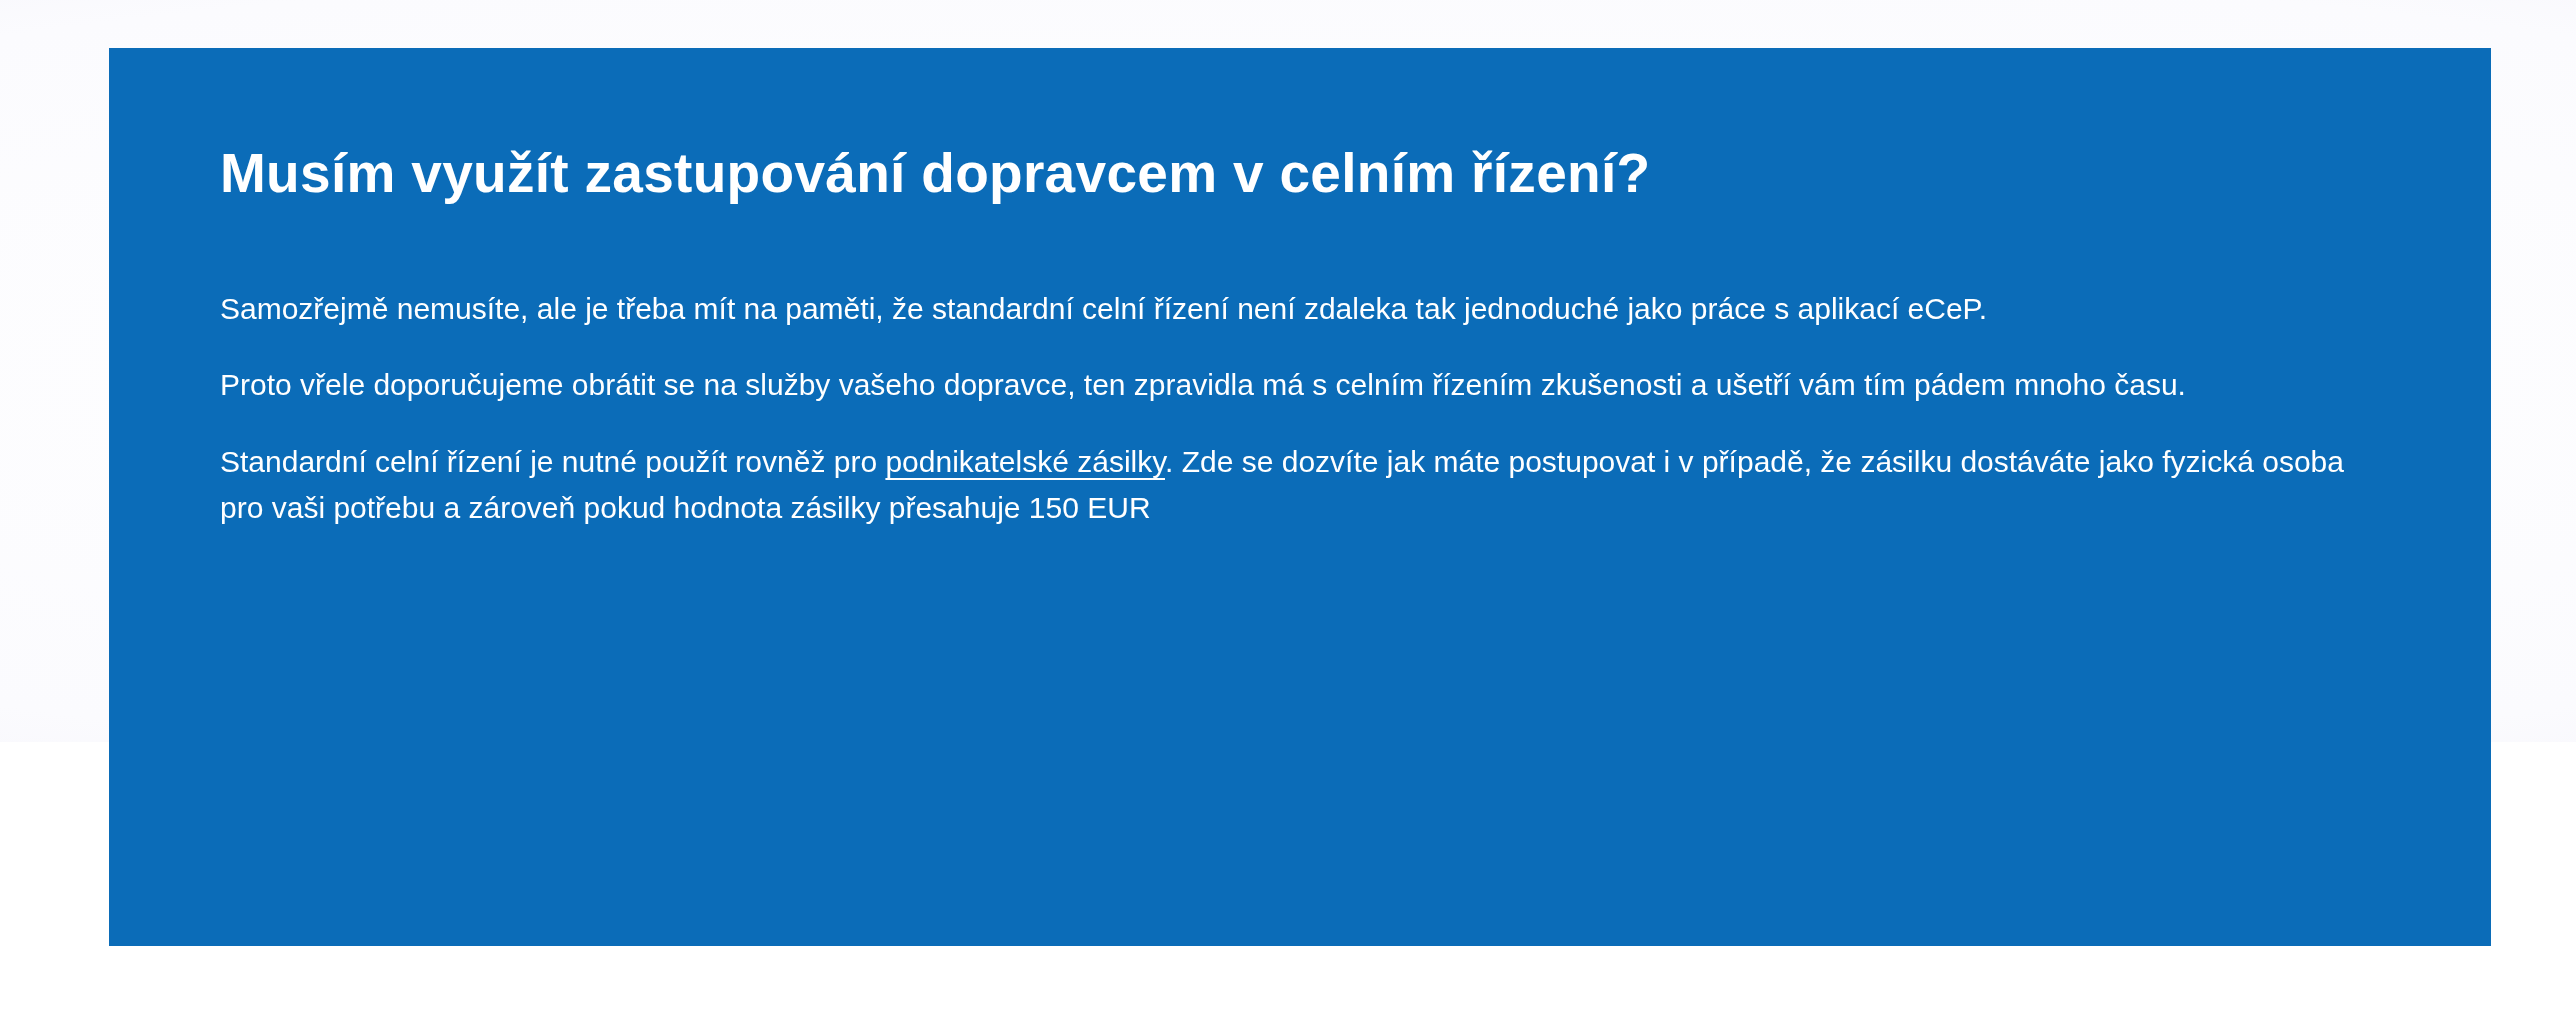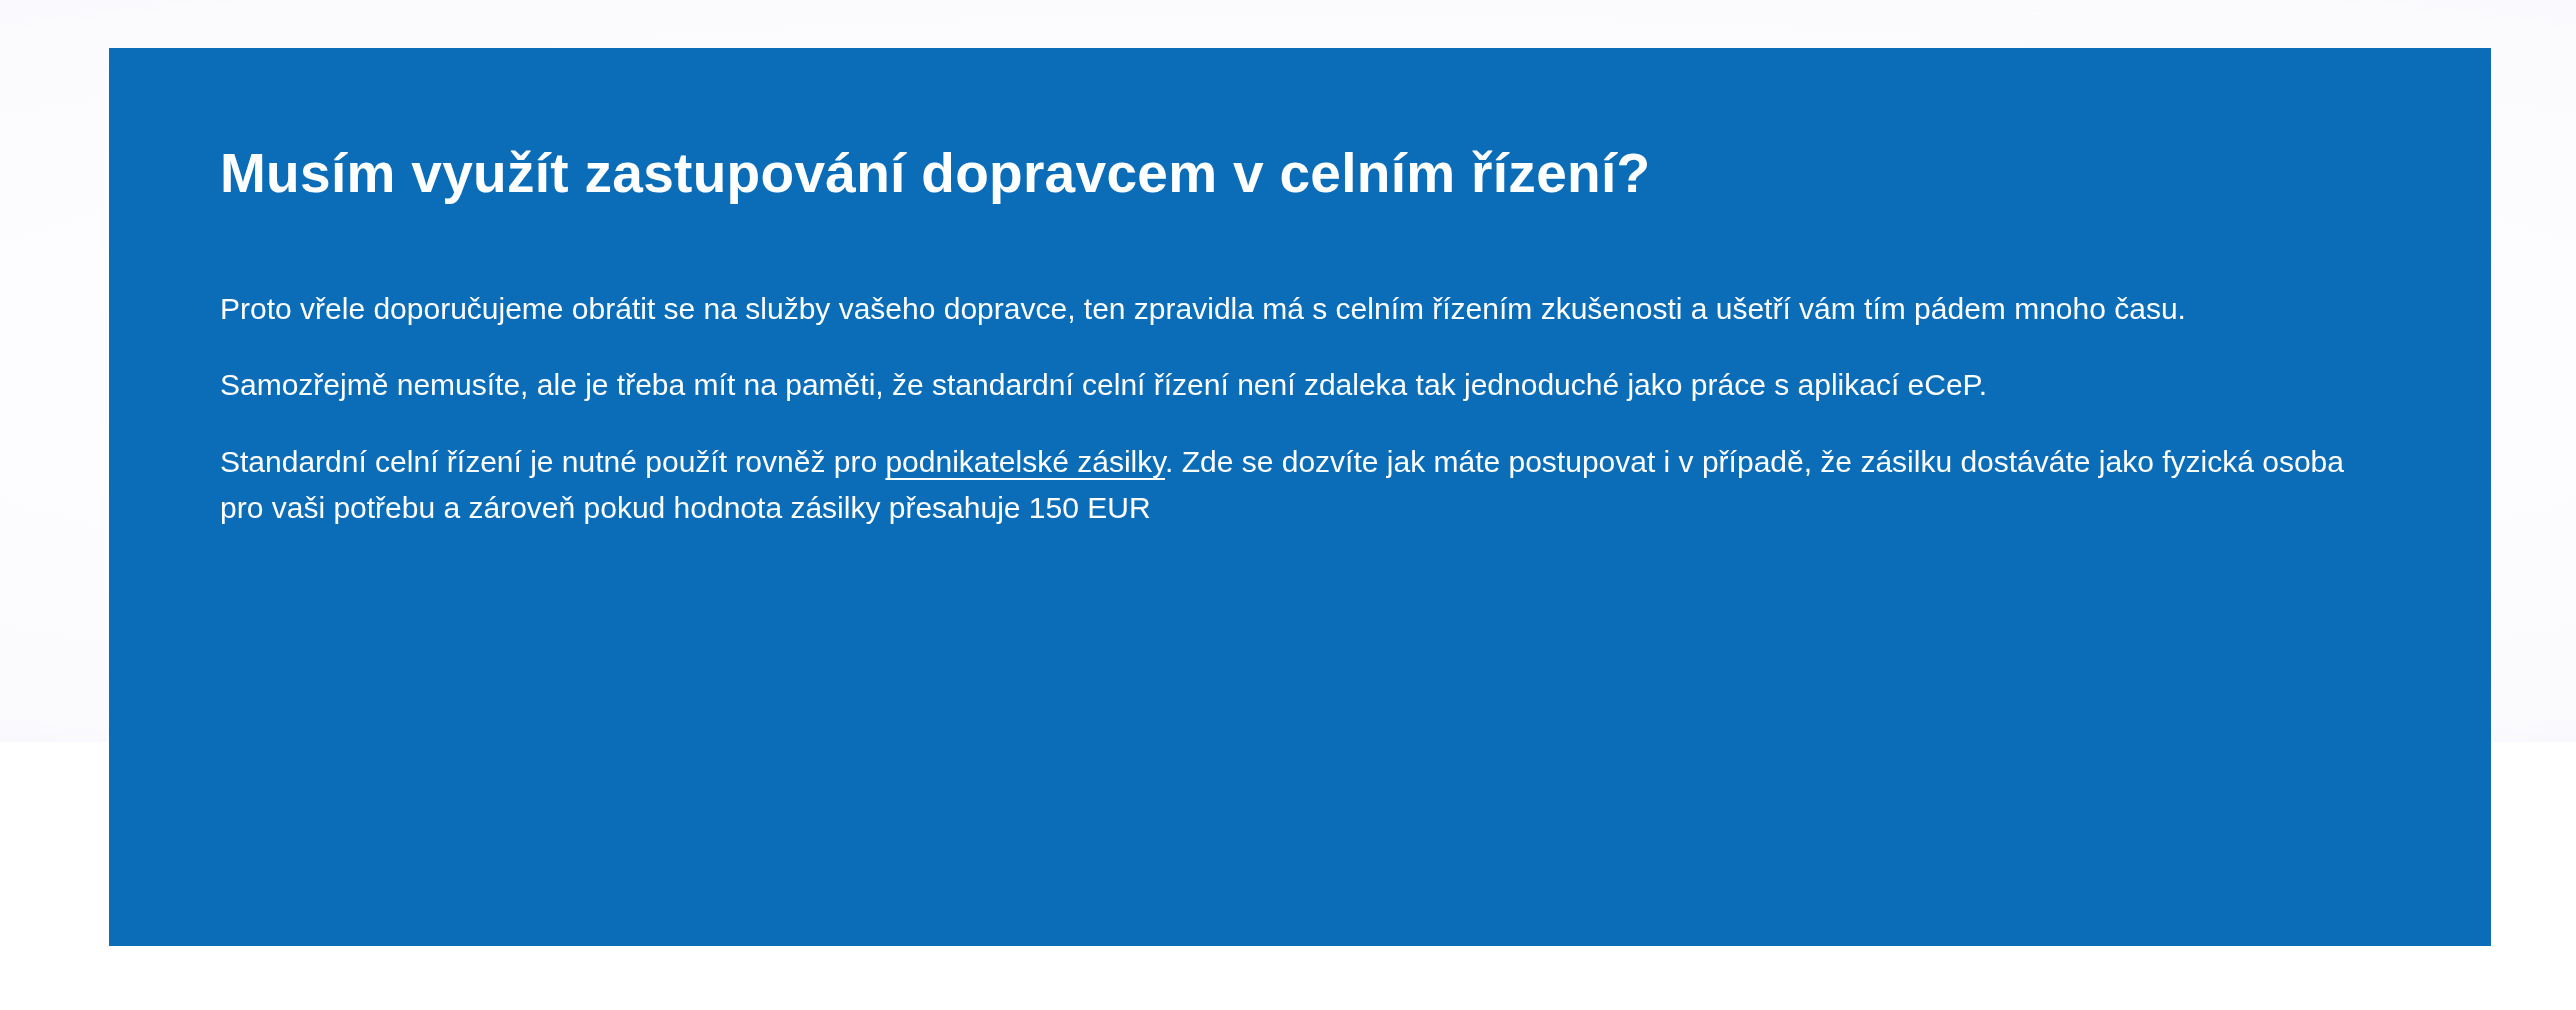--- a/index.html
+++ b/index.html
@@ -80,23 +80,23 @@
 <body>
 
 <div class="page">
 
   <section class="faq-card">
 
     <h1 class="faq-title">Musím využít zastupování dopravcem v celním řízení?</h1>
 
     <div class="faq-body">
 
+      <p class="faq-para">Samozřejmě nemusíte, ale je třeba mít na paměti, že standardní celní řízení není zdaleka tak jednoduché jako práce s aplikací eCeP.</p>
+
       <p class="faq-para">Proto vřele doporučujeme obrátit se na služby vašeho dopravce, ten zpravidla má s celním řízením zkušenosti a ušetří vám tím pádem mnoho času.</p>
-
-      <p class="faq-para">Samozřejmě nemusíte, ale je třeba mít na paměti, že standardní celní řízení není zdaleka tak jednoduché jako práce s aplikací eCeP.</p>
 
       <p class="faq-para"><span>Standardní celní řízení je nutné použít rovněž pro </span><a class="faq-link" href="#">podnikatelské zásilky</a><span>. Zde se dozvíte jak máte postupovat i v případě, že zásilku dostáváte jako fyzická  osoba pro vaši potřebu a zároveň pokud hodnota zásilky přesahuje 150 EUR</span></p>
 
     </div>
 
   </section>
 
 </div>
 
 

